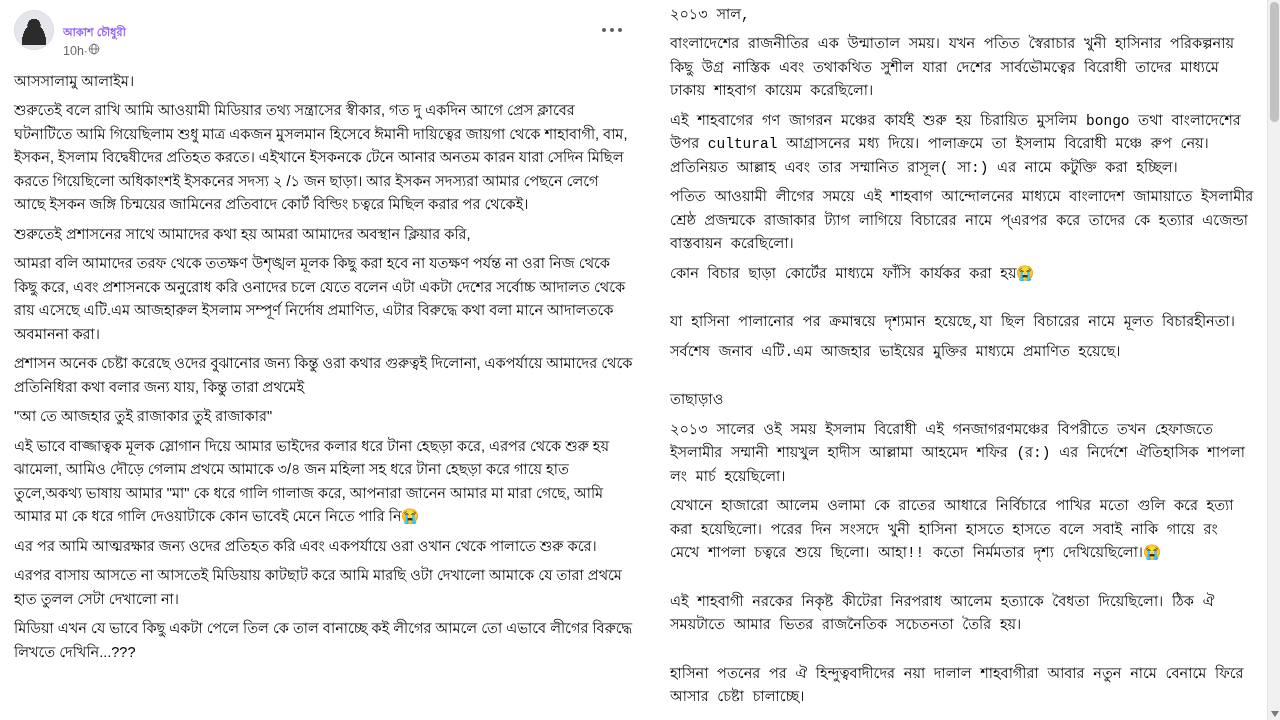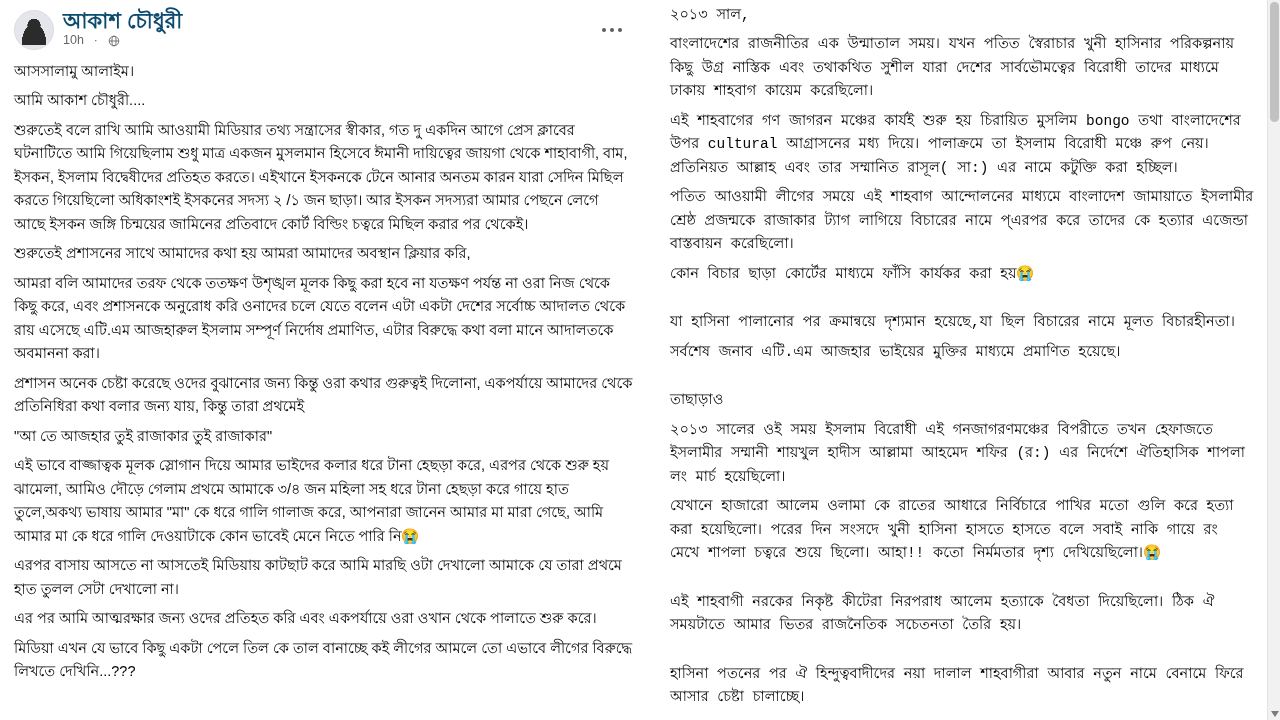--- a/index.html
+++ b/index.html
@@ -52,30 +52,30 @@
       radial-gradient(circle at 50% 24%, #2b2b2b 0 26%, transparent 27%),
       radial-gradient(ellipse at 50% 100%, #2b2b2b 0 58%, transparent 59%);
   }
   .header-text {
     display: flex;
     flex-direction: column;
     justify-content: center;
     padding-top: 1px;
   }
   .author-name {
-    font-size: 21px;
+    font-size: 11px;
     font-weight: bold;
-    color: #0c4a6e;
+    color: #8b5cf6;
     line-height: 20px;
     letter-spacing: 0.1px;
+    margin-top: 11px;
   }
   .meta-line {
     display: flex;
-    align-items: center;
-    gap: 10px;
+    gap: 0;
     font-size: 12.5px;
     color: #65676b;
     line-height: 17px;
     margin-top: 1px;
   }
   .globe-icon svg { display: block; }
   .dot-sep { font-size: 12px; color: #65676b; }
   .more-btn {
     position: absolute;
     right: 6px;
@@ -167,29 +167,28 @@
       </div>
       <div class="more-btn">
         <i></i>
         <i></i>
         <i></i>
       </div>
     </div>
 
     <div class="post-body">
       <p>আসসালামু আলাইম।</p>
-      <p>আমি আকাশ চৌধুরী....</p>
       <p>   শুরুতেই বলে রাখি আমি আওয়ামী মিডিয়ার তথ্য সন্ত্রাসের স্বীকার, গত দু একদিন আগে প্রেস ক্লাবের ঘটনাটিতে আমি গিয়েছিলাম শুধু মাত্র একজন মুসলমান হিসেবে ঈমানী দায়িত্বের জায়গা থেকে শাহাবাগী, বাম, ইসকন, ইসলাম বিদ্বেষীদের প্রতিহত করতে। এইখানে ইসকনকে টেনে আনার অনতম কারন যারা সেদিন মিছিল করতে গিয়েছিলো অধিকাংশই ইসকনের সদস্য ২ /১ জন ছাড়া। আর ইসকন সদস্যরা আমার পেছনে লেগে আছে ইসকন জঙ্গি চিন্ময়ের জামিনের প্রতিবাদে কোর্ট বিল্ডিং চত্বরে মিছিল করার পর থেকেই।</p>
       <p>   শুরুতেই প্রশাসনের সাথে আমাদের কথা হয় আমরা আমাদের  অবস্থান ক্লিয়ার করি,</p>
       <p>আমরা বলি আমাদের তরফ থেকে ততক্ষণ  উশৃঙ্খল মূলক কিছু করা হবে না যতক্ষণ পর্যন্ত না ওরা নিজ থেকে কিছু করে, এবং প্রশাসনকে অনুরোধ করি ওনাদের চলে যেতে বলেন এটা একটা দেশের সর্বোচ্চ আদালত থেকে রায় এসেছে এটি.এম আজহারুল ইসলাম সম্পূর্ণ নির্দোষ প্রমাণিত,  এটার বিরুদ্ধে কথা বলা মানে আদালতকে অবমাননা করা।</p>
       <p>প্রশাসন অনেক চেষ্টা করেছে ওদের বুঝানোর জন্য কিন্তু ওরা কথার গুরুত্বই দিলোনা, একপর্যায়ে আমাদের থেকে প্রতিনিধিরা কথা বলার জন্য যায়, কিন্তু তারা প্রথমেই</p>
       <p>"আ তে আজহার তুই  রাজাকার তুই রাজাকার"</p>
       <p>এই ভাবে বাজ্জাত্বক মূলক স্লোগান দিয়ে আমার ভাইদের কলার ধরে টানা হেছড়া করে, এরপর থেকে শুরু হয় ঝামেলা, আমিও দৌড়ে গেলাম প্রথমে আমাকে ৩/৪ জন মহিলা সহ ধরে টানা হেছড়া করে গায়ে হাত তুলে,অকথ্য ভাষায় আমার "মা" কে ধরে গালি গালাজ করে, আপনারা জানেন আমার মা মারা গেছে, আমি আমার মা কে ধরে গালি দেওয়াটাকে কোন ভাবেই মেনে নিতে পারি নি😭</p>
+      <p> এর পর আমি আত্মরক্ষার জন্য ওদের প্রতিহত করি এবং একপর্যায়ে ওরা ওখান থেকে পালাতে শুরু করে।</p>
       <p>এরপর বাসায় আসতে না আসতেই মিডিয়ায় কাটছাট করে আমি মারছি ওটা দেখালো আমাকে যে তারা প্রথমে হাত তুলল সেটা দেখালো না।</p>
-      <p> এর পর আমি আত্মরক্ষার জন্য ওদের প্রতিহত করি এবং একপর্যায়ে ওরা ওখান থেকে পালাতে শুরু করে।</p>
       <p>মিডিয়া এখন যে ভাবে কিছু একটা পেলে তিল কে তাল বানাচ্ছে কই লীগের আমলে তো এভাবে লীগের বিরুদ্ধে লিখতে দেখিনি...???</p>
 
     </div>
   </div>
 
   <div class="right-col">
     <p>২০১৩ সাল,</p>
     <p>বাংলাদেশের রাজনীতির এক উন্মাতাল সময়। যখন পতিত স্বৈরাচার খুনী হাসিনার পরিকল্পনায় কিছু উগ্র নাস্তিক এবং তথাকথিত সুশীল  যারা দেশের সার্বভৌমত্বের বিরোধী তাদের মাধ্যমে ঢাকায় শাহবাগ কায়েম করেছিলো।</p>
     <p>এই শাহবাগের গণ জাগরন মঞ্চের কার্যই শুরু হয়  চিরায়িত মুসলিম bongo তথা বাংলাদেশের উপর cultural আগ্রাসনের মধ্য দিয়ে। পালাক্রমে তা ইসলাম বিরোধী মঞ্চে রুপ নেয়। প্রতিনিয়ত আল্লাহ এবং তার সম্মানিত রাসূল( সা:)  এর নামে কটুক্তি করা হচ্ছিল।</p>
     <p>পতিত আওয়ামী লীগের সময়ে এই শাহবাগ আন্দোলনের মাধ্যমে বাংলাদেশ জামায়াতে ইসলামীর শ্রেষ্ঠ প্রজন্মকে রাজাকার ট্যাগ লাগিয়ে বিচারের নামে প্এরপর করে তাদের কে হত্যার এজেন্ডা বাস্তবায়ন করেছিলো।</p>

